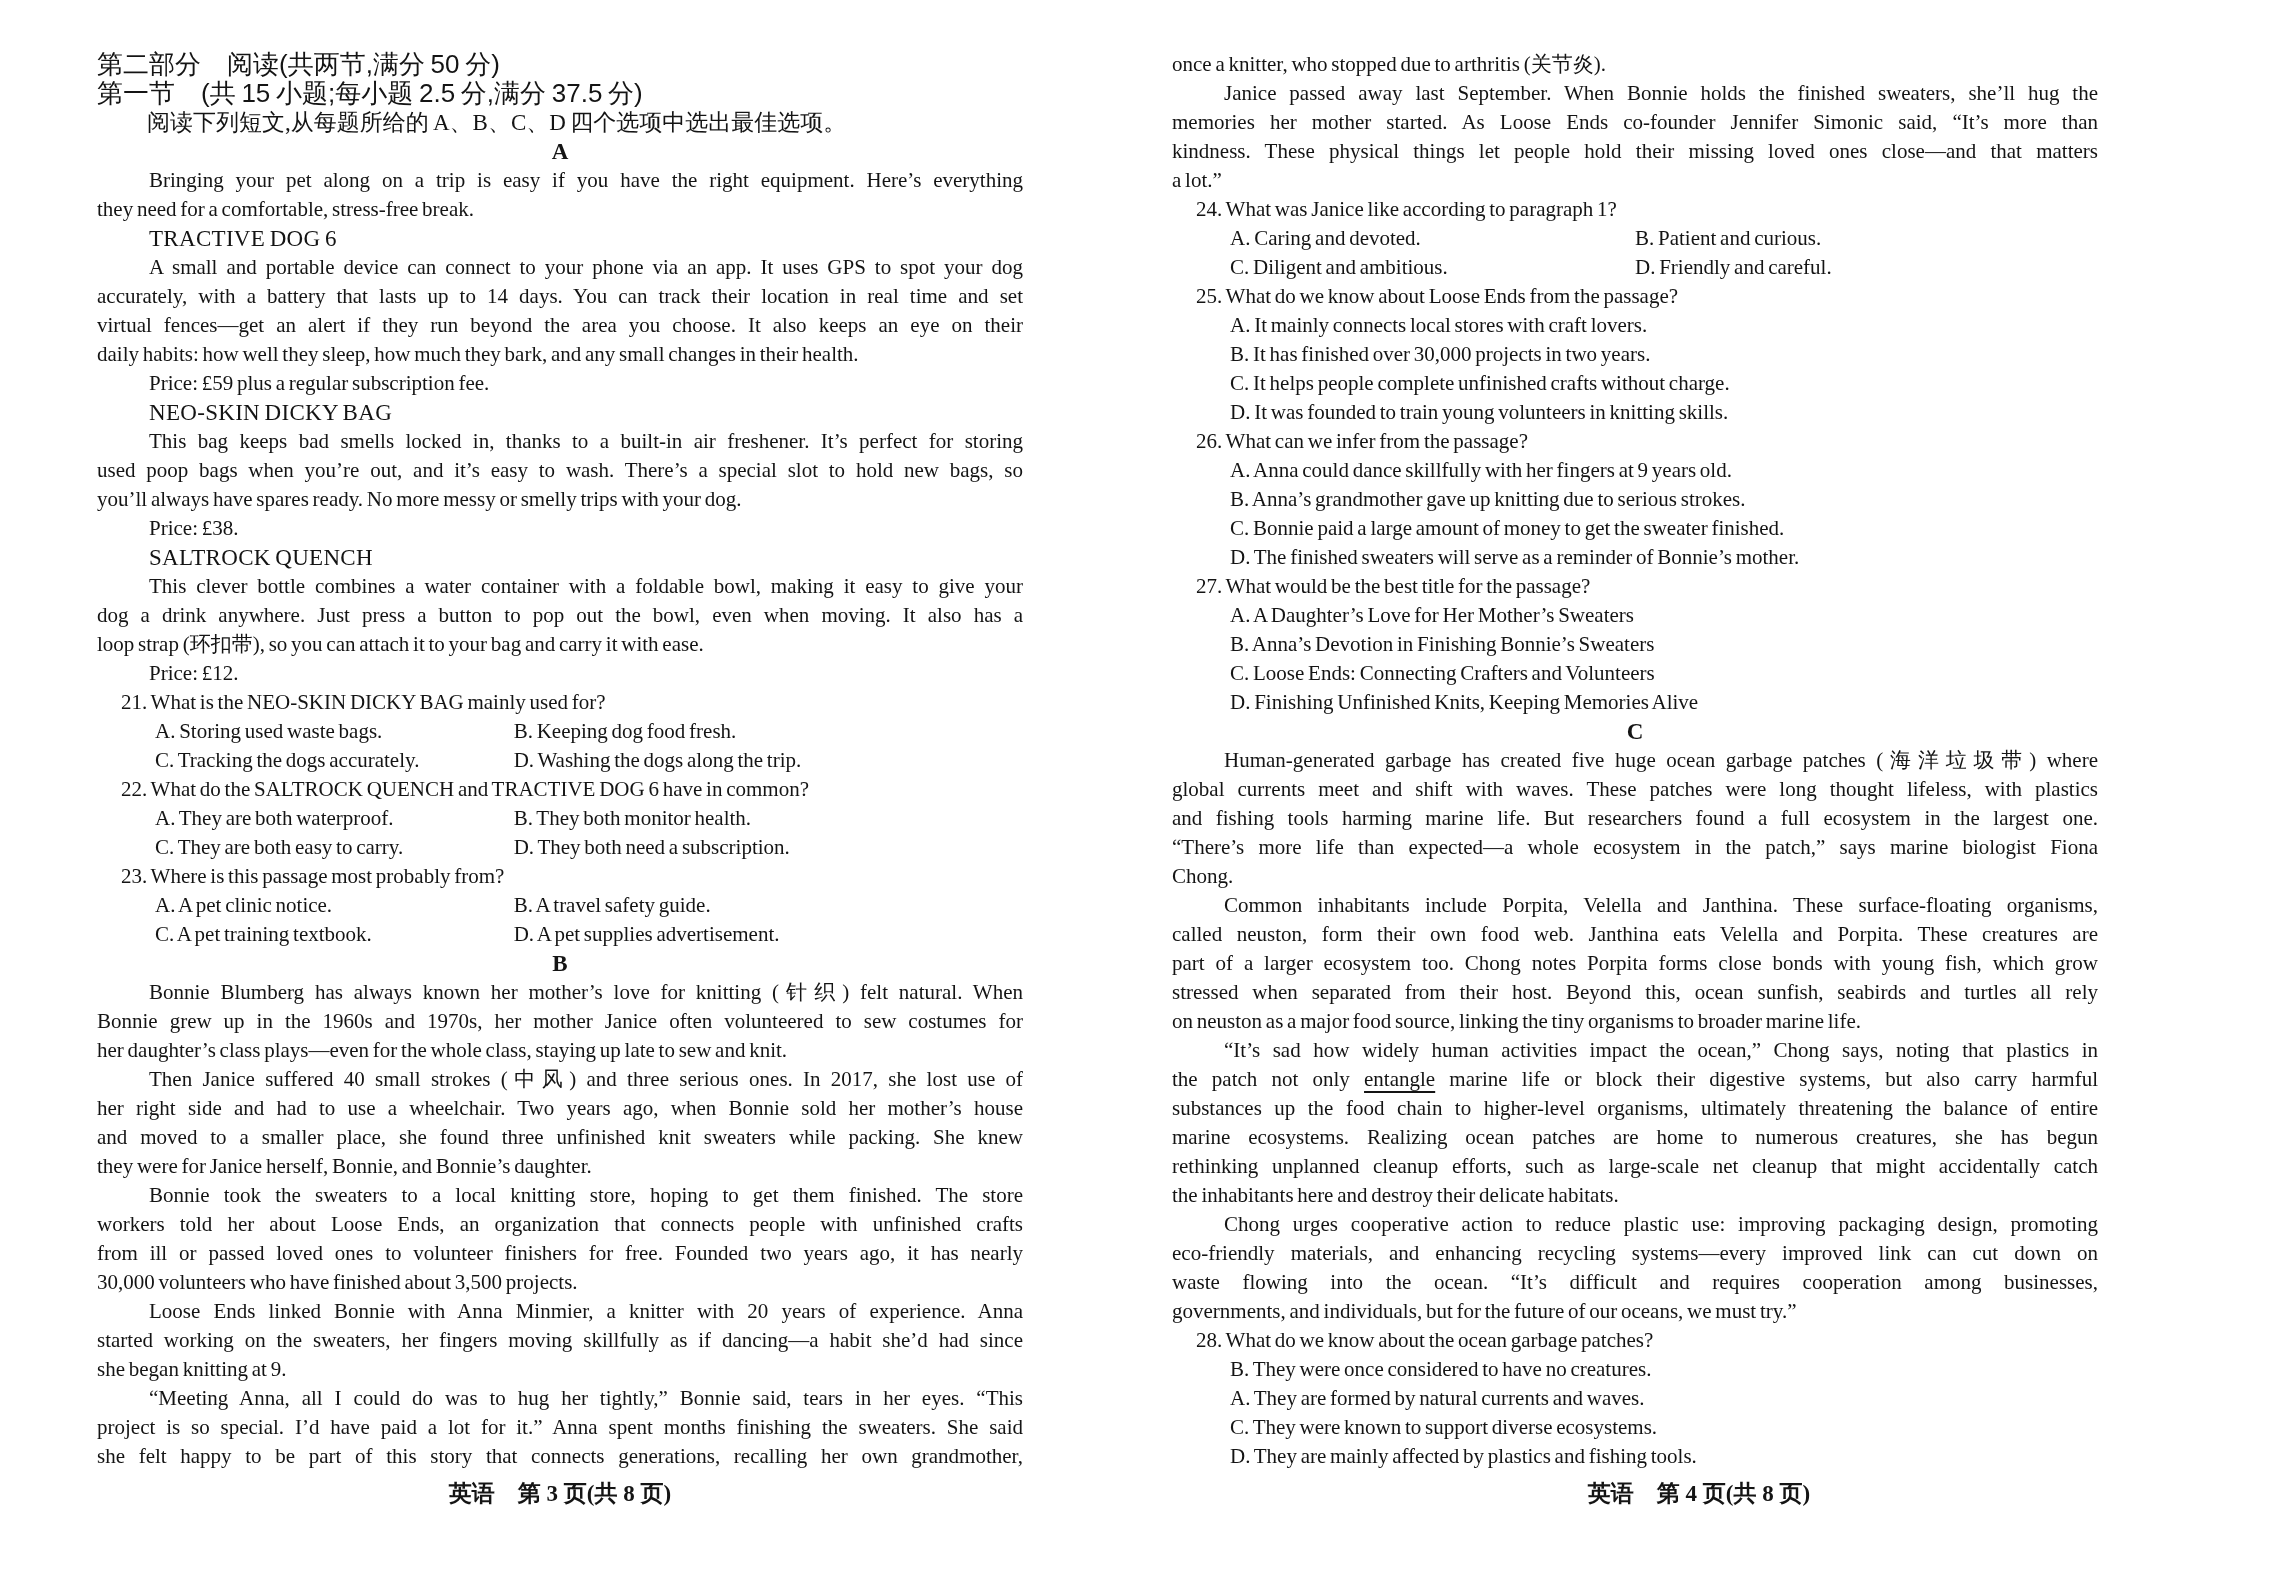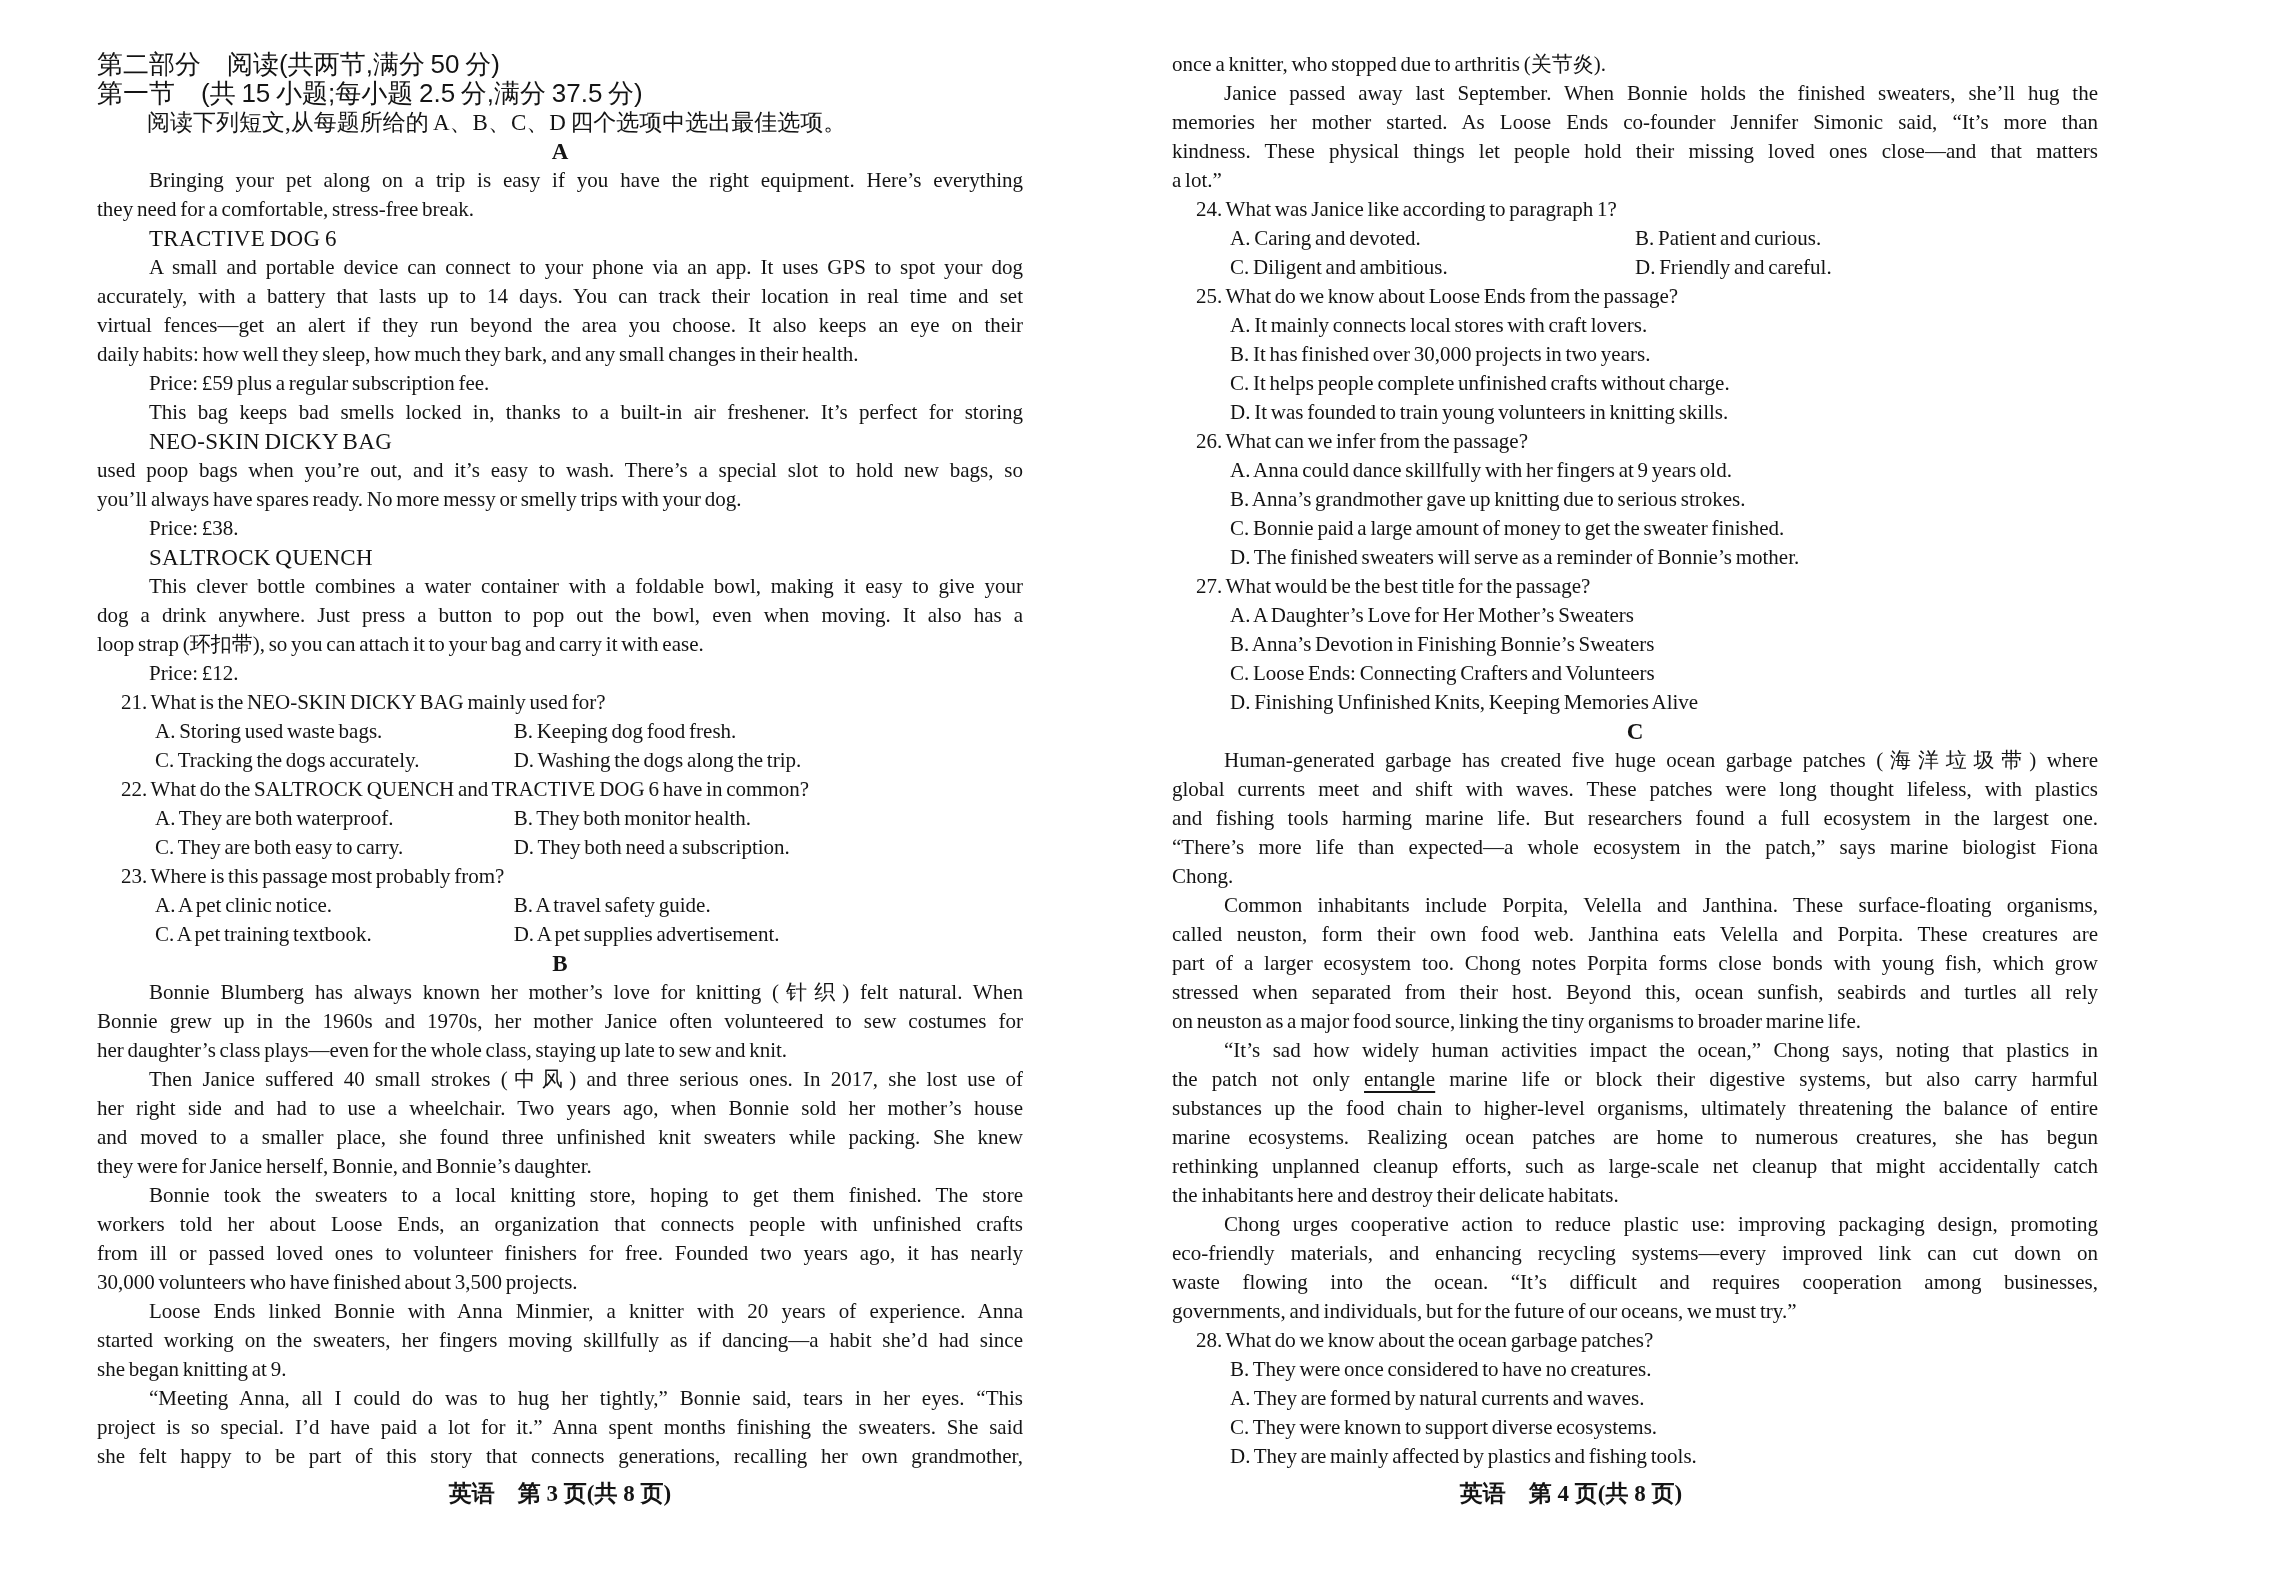--- a/index.html
+++ b/index.html
@@ -24,40 +24,40 @@
   .sec{text-align:center;font-weight:700;font-size:23px}
   .cnb{font-weight:400;font-size:26px;font-family:"Liberation Sans","DejaVu Sans",sans-serif}
   .cn1{font-size:23px;padding-left:50px}
   .ul{text-decoration:underline;text-underline-offset:5px;text-decoration-thickness:2px}
   .footer{
     position:absolute;top:1478px;width:926px;text-align:center;
     font-weight:700;font-size:23px;
     font-family:Liberation Serif, serif;
   }
   #footer-left{left:97px}
-  #footer-right{left:1108px}
+  #footer-right{left:1236px}
 </style>
 </head>
 <body>
 
 <div class="col" id="left-col">
     <div class="line cnb">第二部分　阅读(共两节,满分 50 分)</div>
     <div class="line cnb">第一节　(共 15 小题;每小题 2.5 分,满分 37.5 分)</div>
     <div class="line cn1">阅读下列短文,从每题所给的 A、B、C、D 四个选项中选出最佳选项。</div>
     <div class="line sec">A</div>
     <div class="line pj pj1">Bringing your pet along on a trip is easy if you have the right equipment. Here’s everything</div>
     <div class="line pn">they need for a comfortable, stress-free break.</div>
     <div class="line ttl">TRACTIVE DOG 6</div>
     <div class="line pj pj1">A small and portable device can connect to your phone via an app. It uses GPS to spot your dog</div>
     <div class="line pj">accurately, with a battery that lasts up to 14 days. You can track their location in real time and set</div>
     <div class="line pj">virtual fences—get an alert if they run beyond the area you choose. It also keeps an eye on their</div>
     <div class="line pn">daily habits: how well they sleep, how much they bark, and any small changes in their health.</div>
     <div class="line pn1">Price: £59 plus a regular subscription fee.</div>
+    <div class="line ttl">NEO-SKIN DICKY BAG</div>
     <div class="line pj pj1">This bag keeps bad smells locked in, thanks to a built-in air freshener. It’s perfect for storing</div>
-    <div class="line ttl">NEO-SKIN DICKY BAG</div>
     <div class="line pj">used poop bags when you’re out, and it’s easy to wash. There’s a special slot to hold new bags, so</div>
     <div class="line pn">you’ll always have spares ready. No more messy or smelly trips with your dog.</div>
     <div class="line pn1">Price: £38.</div>
     <div class="line ttl">SALTROCK QUENCH</div>
     <div class="line pj pj1">This clever bottle combines a water container with a foldable bowl, making it easy to give your</div>
     <div class="line pj">dog a drink anywhere. Just press a button to pop out the bowl, even when moving. It also has a</div>
     <div class="line pn">loop strap (环扣带), so you can attach it to your bag and carry it with ease.</div>
     <div class="line pn1">Price: £12.</div>
     <div class="line q">21. What is the NEO-SKIN DICKY BAG mainly used for?</div>
     <div class="line o2row"><span class="optA">A. Storing used waste bags.</span><span class="optB">B. Keeping dog food fresh.</span></div>

